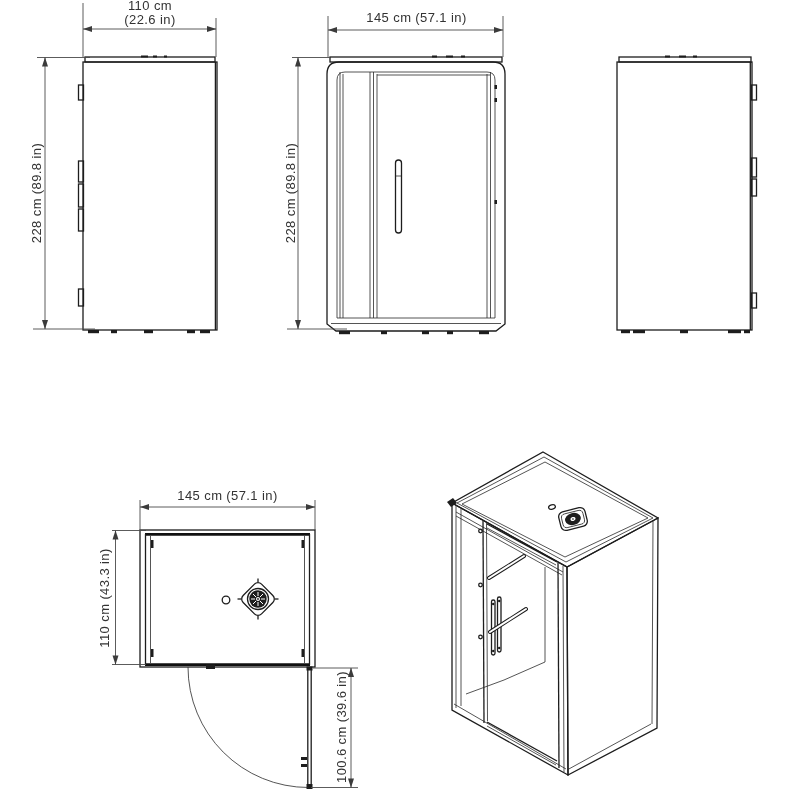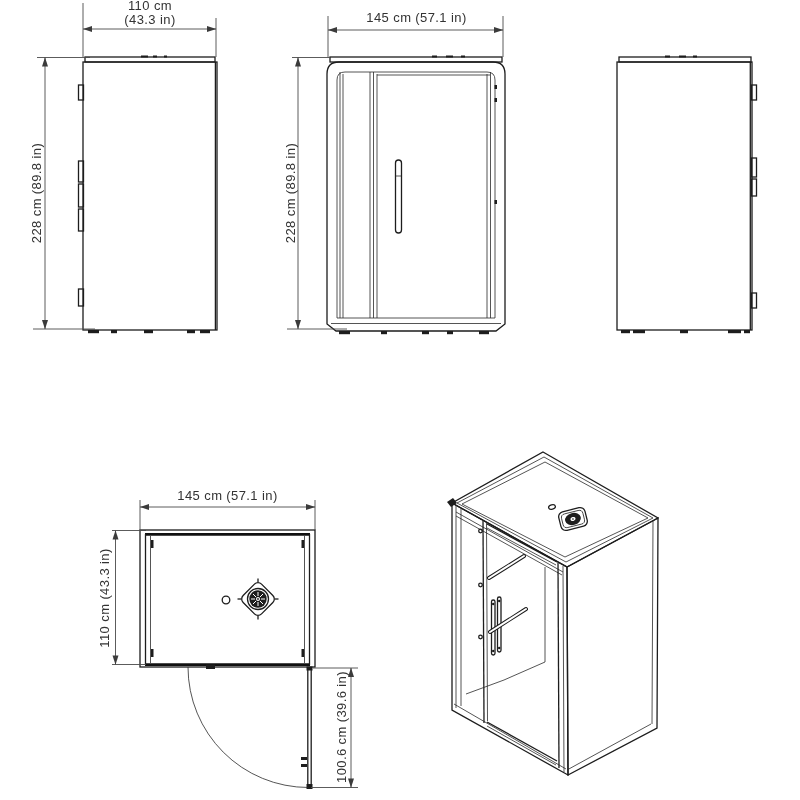--- a/index.html
+++ b/index.html
@@ -253,21 +253,21 @@
       <ellipse cx="573" cy="519" rx="8" ry="6" class="blk"></ellipse>
       <ellipse cx="573" cy="519" rx="2.6" ry="2" fill="#fff"></ellipse>
       <circle cx="573" cy="519" r=".8" class="blk"></circle>
     </g>
     <ellipse cx="552" cy="507" rx="3.4" ry="2.2" class="ln" stroke-width=".9" transform="rotate(-14 552 507)"></ellipse>
   </g>
 </svg>
 
 <div class="dim" style="left:83px;top:-1px;width:134px;">
   <div>110 cm</div>
-  <div>(43.3 in)</div>
+  <div>(22.6 in)</div>
 </div>
 <div class="dim v" style="left:-43px;top:186px;width:160px;">228 cm (89.8 in)</div>
 <div class="dim" style="left:330px;top:11px;width:173px;">145 cm (57.1 in)</div>
 <div class="dim v" style="left:211px;top:186px;width:160px;">228 cm (89.8 in)</div>
 <div class="dim" style="left:140px;top:489px;width:175px;">145 cm (57.1 in)</div>
 <div class="dim v" style="left:30px;top:591px;width:150px;">110 cm (43.3 in)</div>
 <div class="dim v" style="left:262px;top:720px;width:160px;">100.6 cm (39.6 in)</div>
 
 </div>
 

